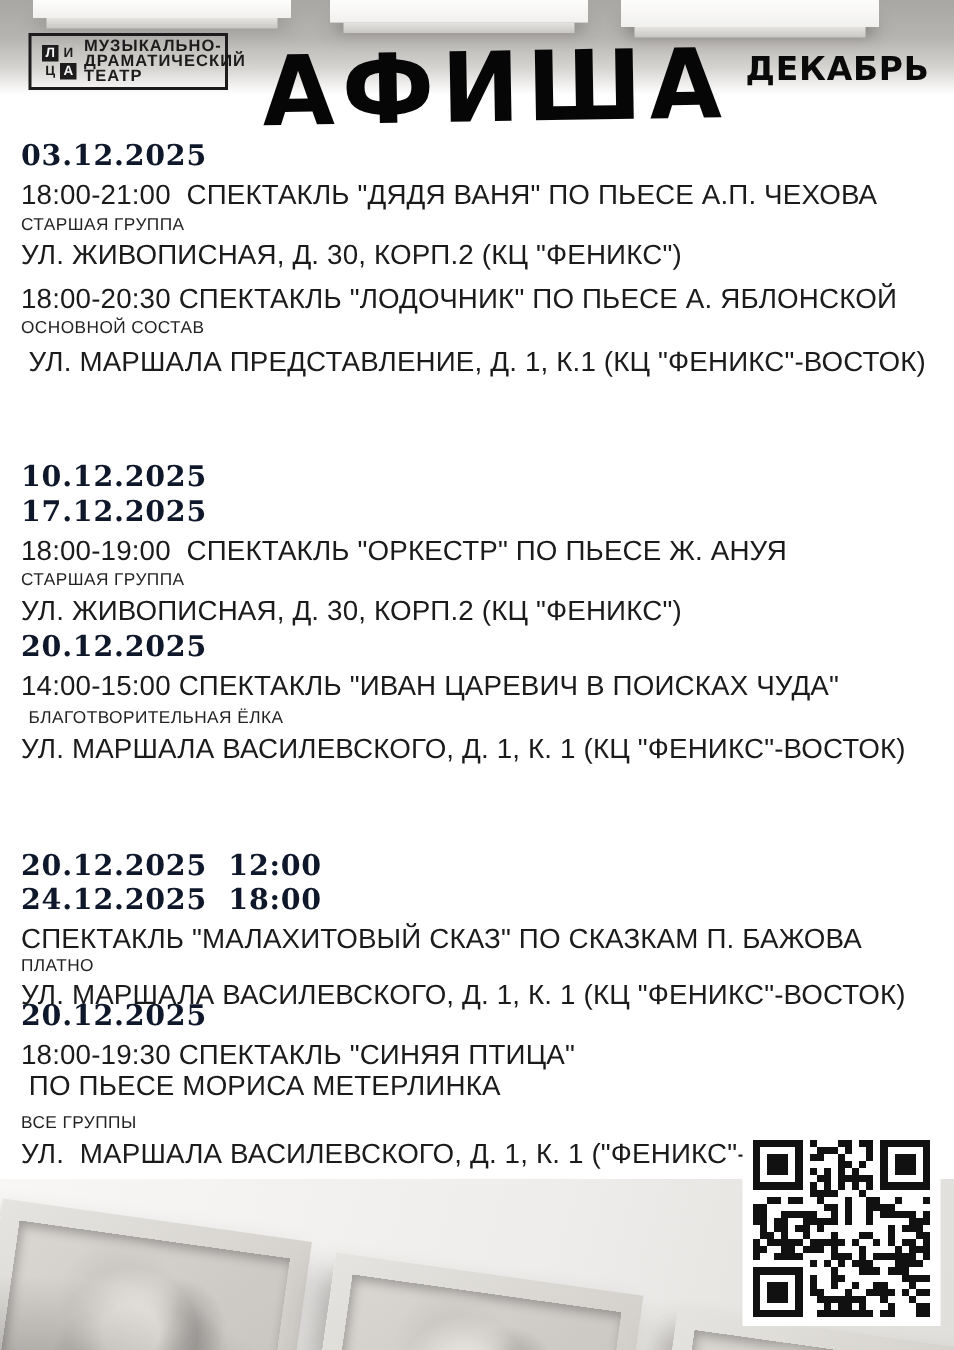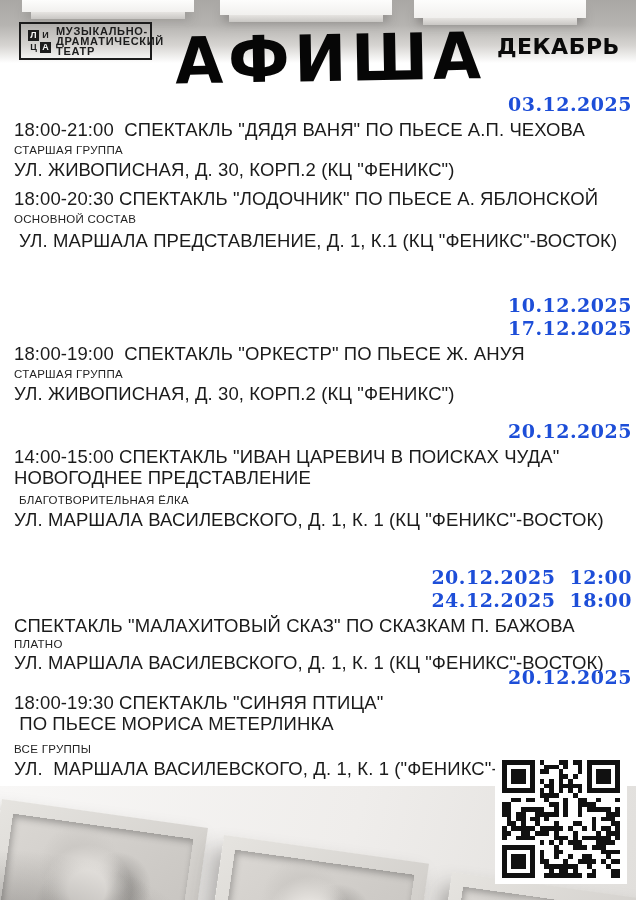--- a/index.html
+++ b/index.html
@@ -50,21 +50,21 @@
   }
   .month{
     position:absolute;left:497px;top:34px;
     font-family:"DejaVu Sans",sans-serif;font-weight:bold;font-size:22px;
     letter-spacing:.5px;color:#0a0a0a;white-space:nowrap;
   }
   
   .event{position:absolute;left:14px;right:4px;}
   .date{
     font-family:"DejaVu Serif",serif;font-weight:bold;font-size:19px;
-    line-height:23px;letter-spacing:.5px;color:#1d4ed8;white-space:pre;text-align:right;
+    line-height:23px;letter-spacing:.5px;color:#0f172a;white-space:pre;
   }
   .line{font-size:18.5px;line-height:21px;letter-spacing:.1px;color:#1b1b1b;white-space:pre;}
   .date + .line{margin-top:3px;}
   .note{font-size:11.5px;line-height:14px;letter-spacing:.3px;color:#232323;margin:3px 0 2px;}
   .addr{font-size:18.5px;line-height:22px;letter-spacing:.1px;color:#1b1b1b;margin-top:2px;white-space:pre;}
   
   .bottom-photo{
     position:absolute;left:0;top:786px;width:636px;height:114px;overflow:hidden;
     background:linear-gradient(105deg,#f8f7f6 0%,#efedeb 55%,#e1dfdc 100%);
   }
@@ -134,32 +134,31 @@
     <div class="note">СТАРШАЯ ГРУППА</div>
     <div class="addr">УЛ. ЖИВОПИСНАЯ, Д. 30, КОРП.2 (КЦ "ФЕНИКС")</div>
   </div>
 
   <div class="event" style="top:188px">
     <div class="line">18:00-20:30 СПЕКТАКЛЬ "ЛОДОЧНИК" ПО ПЬЕСЕ А. ЯБЛОНСКОЙ</div>
     <div class="note">ОСНОВНОЙ СОСТАВ</div>
     <div class="addr" style="padding-left:5px;margin-top:4px">УЛ. МАРШАЛА ПРЕДСТАВЛЕНИЕ, Д. 1, К.1 (КЦ "ФЕНИКС"-ВОСТОК)</div>
   </div>
 
-  <div class="event" style="top:294px">
+  <div class="event" style="top:307px">
     <div class="date">10.12.2025</div>
     <div class="date">17.12.2025</div>
     <div class="line">18:00-19:00  СПЕКТАКЛЬ "ОРКЕСТР" ПО ПЬЕСЕ Ж. АНУЯ</div>
     <div class="note">СТАРШАЯ ГРУППА</div>
     <div class="addr">УЛ. ЖИВОПИСНАЯ, Д. 30, КОРП.2 (КЦ "ФЕНИКС")</div>
   </div>
 
   <div class="event" style="top:420px">
     <div class="date">20.12.2025</div>
     <div class="line">14:00-15:00 СПЕКТАКЛЬ "ИВАН ЦАРЕВИЧ В ПОИСКАХ ЧУДА"</div>
-    <div class="line">НОВОГОДНЕЕ ПРЕДСТАВЛЕНИЕ</div>
     <div class="note" style="padding-left:5px;margin-top:5px">БЛАГОТВОРИТЕЛЬНАЯ ЁЛКА</div>
     <div class="addr">УЛ. МАРШАЛА ВАСИЛЕВСКОГО, Д. 1, К. 1 (КЦ "ФЕНИКС"-ВОСТОК)</div>
   </div>
 
   <div class="event" style="top:566px">
     <div class="date">20.12.2025  12:00</div>
     <div class="date">24.12.2025  18:00</div>
     <div class="line">СПЕКТАКЛЬ "МАЛАХИТОВЫЙ СКАЗ" ПО СКАЗКАМ П. БАЖОВА</div>
     <div class="note" style="margin:1px 0 0">ПЛАТНО</div>
     <div class="addr" style="margin-top:1px">УЛ. МАРШАЛА ВАСИЛЕВСКОГО, Д. 1, К. 1 (КЦ "ФЕНИКС"-ВОСТОК)</div>

